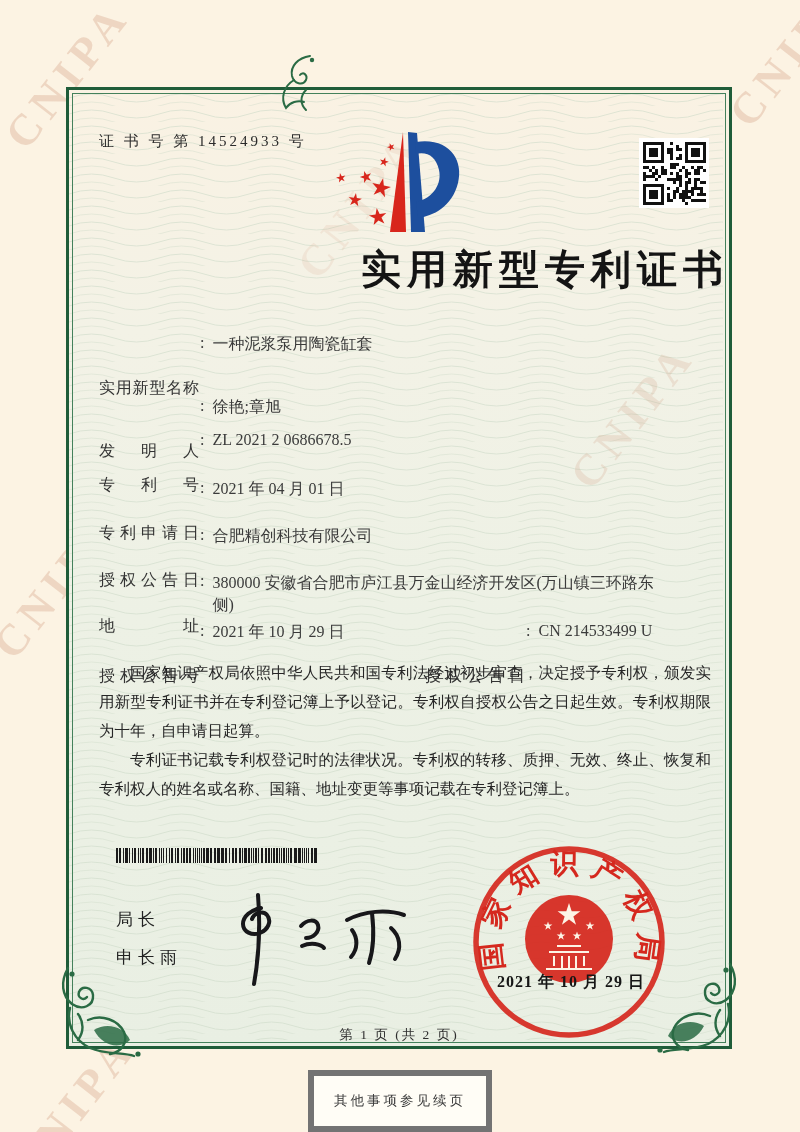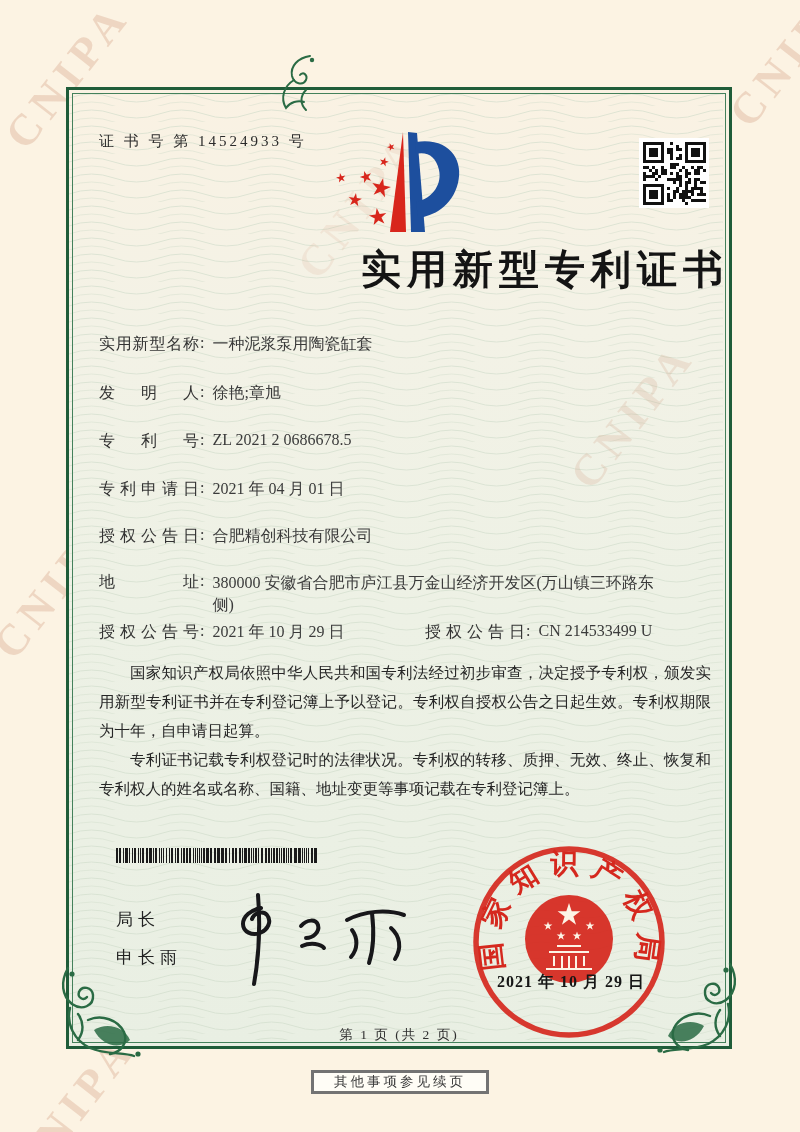--- a/index.html
+++ b/index.html
@@ -20,21 +20,21 @@
   
   .cert-no{position:absolute;left:30px;top:42px;font-size:15px;letter-spacing:3px;color:#2b2b2b;}
   .logo{position:absolute;left:264px;top:30px;width:135px;height:118px;}
   .qrwrap{position:absolute;left:570px;top:48px;width:70px;height:70px;background:#fff;
           display:flex;align-items:center;justify-content:center;}
   .title{position:absolute;left:0;top:152px;width:100%;text-align:right;
          font-size:40px;font-weight:bold;letter-spacing:6px;color:#141414;}
   .fields{position:absolute;left:30px;top:244px;width:612px;font-size:16px;color:#3a3a3a;}
   .frow{position:absolute;left:0;white-space:nowrap;}
   .f-label{display:inline-block;width:100px;text-align:justify;text-align-last:justify;
-           vertical-align:top;color:#333;}
+           vertical-align:top;color:#333;margin-top:44px;}
   .f-colon{display:inline-block;margin:0 8px 0 1px;vertical-align:top;}
   .f-value{display:inline-block;vertical-align:top;color:#3b3b3b;}
   .f-value.wrap{white-space:normal;width:452px;line-height:22px;}
   .pair2{position:absolute;left:326px;top:0;}
   .paras{position:absolute;left:30px;top:568px;width:612px;font-size:15.5px;line-height:29px;
          color:#262626;text-align:justify;}
   .paras p{margin:0;text-indent:2em;font-family:Liberation Serif, serif;}
   
   .barcode{position:absolute;left:47px;top:758px;width:206px;height:15px;display:flex;align-items:stretch;}
   .barcode span{display:block;background:#1b1b1b;height:100%;}
@@ -43,22 +43,22 @@
   .officer-name{position:absolute;left:47px;top:856px;font-size:17px;letter-spacing:5px;color:#222;}
   .sig{position:absolute;left:152px;top:798px;width:210px;height:102px;}
   
   .seal{position:absolute;left:400px;top:752px;width:200px;height:200px;}
   .seal-date{position:absolute;left:406px;top:882px;width:192px;text-align:center;
              font-size:16px;font-weight:600;letter-spacing:1px;color:#161616;}
   .page-info{position:absolute;left:0;top:936px;width:100%;text-align:center;
              font-size:13.5px;letter-spacing:2px;color:#2e2e2e;}
   
   .cont-note{position:absolute;left:0;top:1070px;width:100%;text-align:center;}
-  .cont-note span{display:inline-block;background:#fffdf6;border:3px solid #737373;
-                  padding:0 20px;font-size:13.5px;letter-spacing:3px;color:#3a3a3a;}
+  .cont-note span{display:inline-block;background:#fffdf6;border:6px solid #737373;
+                  padding:16px 20px;font-size:13.5px;letter-spacing:3px;color:#3a3a3a;}
   
   .orn{position:absolute;z-index:6;pointer-events:none;}
 </style>
 </head>
 <body>
 
 <div class="page">
 
   <div class="wm" style="left:-18px;top:50px">CNIPA</div>
   <div class="wm" style="left:706px;top:28px">CNIPA</div>
@@ -230,21 +230,21 @@
             <rect x="42" y="60" width="3" height="3" fill="#111"></rect>
           </svg>
       </div>
 
       <div class="title">实用新型专利证书</div>
 
       <div class="fields">
         <div class="frow" style="top:0">
           <span class="f-label">实用新型名称</span><span class="f-colon">:</span><span class="f-value">一种泥浆泵用陶瓷缸套</span>
         </div>
-        <div class="frow" style="top:49px">
+        <div class="frow" style="top:63px">
           <span class="f-label">发明人</span><span class="f-colon">:</span><span class="f-value">徐艳;章旭</span>
         </div>
         <div class="frow" style="top:97px">
           <span class="f-label">专利号</span><span class="f-colon">:</span><span class="f-value">ZL 2021 2 0686678.5</span>
         </div>
         <div class="frow" style="top:145px">
           <span class="f-label">专利申请日</span><span class="f-colon">:</span><span class="f-value">2021 年 04 月 01 日</span>
         </div>
         <div class="frow" style="top:192px">
           <span class="f-label">授权公告日</span><span class="f-colon">:</span><span class="f-value">合肥精创科技有限公司</span>

